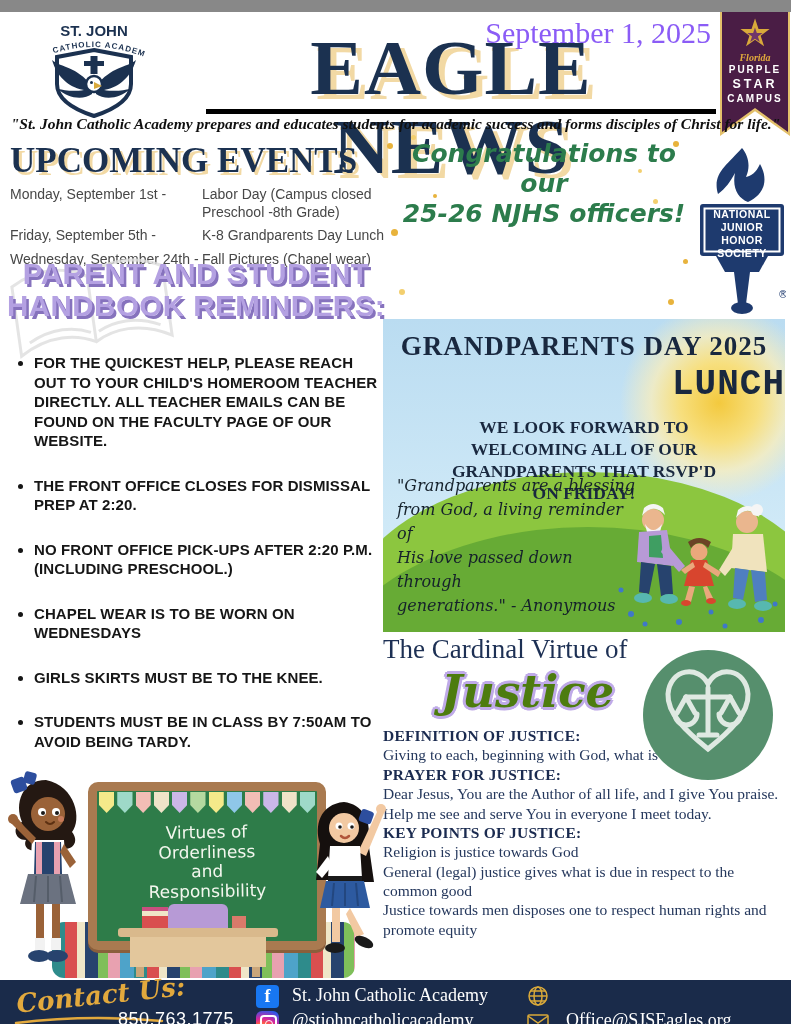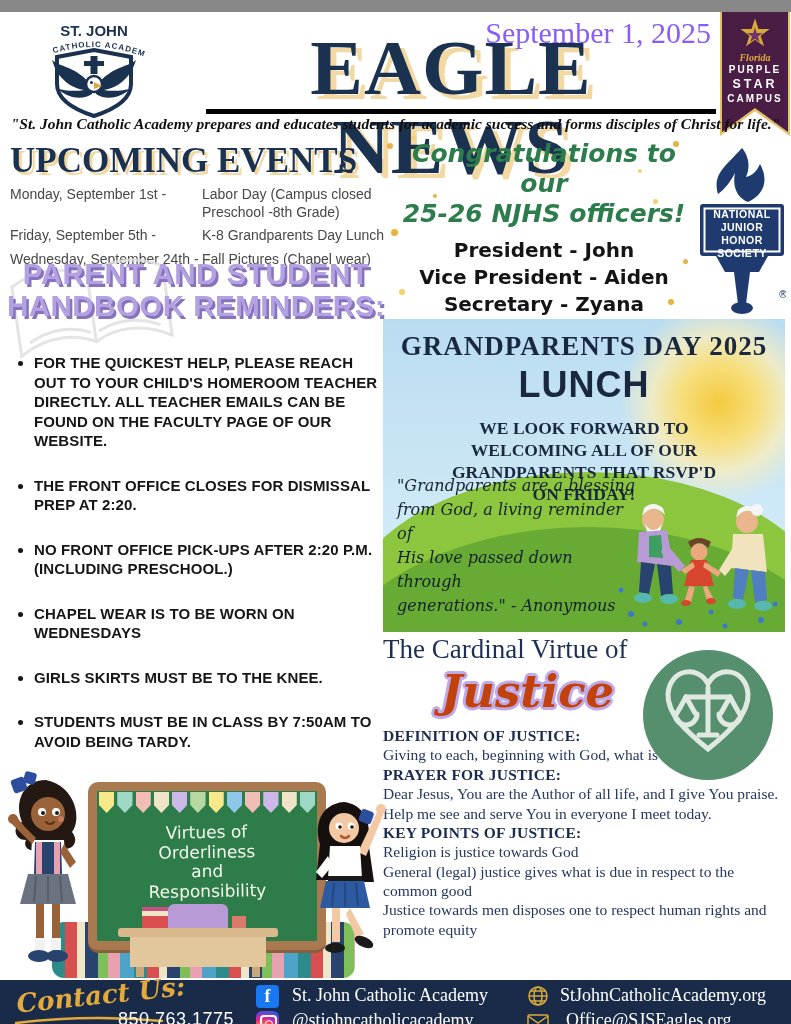--- a/index.html
+++ b/index.html
@@ -87,32 +87,32 @@
   .gp-card{position:absolute;left:383px;top:307px;width:402px;height:313px;overflow:hidden;
       background:linear-gradient(180deg,#badcf1 0%,#cfe9f7 65%,#d8eef9 100%);}
   .gp-sun{position:absolute;right:-34px;top:-16px;width:200px;height:200px;
       background:radial-gradient(circle,#f3c93e 0%,#f7df7e 28%,rgba(251,238,185,.75) 48%,rgba(251,238,185,0) 70%);}
   .gp-hill-light{position:absolute;left:-40px;bottom:-50px;width:490px;height:210px;background:#8cc63f;
       border-radius:50% 50% 0 0/70% 70% 0 0;}
   .gp-hill-dark{position:absolute;left:-60px;bottom:-95px;width:530px;height:200px;background:#67ab35;
       border-radius:50% 50% 0 0/80% 80% 0 0;}
   .gp-title1{position:relative;margin-top:12px;text-align:center;font-family:"Liberation Serif",serif;
       font-weight:800;font-size:27px;color:#19283f;letter-spacing:1px;}
-  .gp-title2{position:relative;text-align:center;font-family:Liberation Sans, sans-serif;font-weight:900;
+  .gp-title2{position:relative;text-align:right;font-family:Liberation Mono, monospace;font-weight:900;
       font-size:36px;color:#19283f;letter-spacing:1px;margin-top:2px;}
   .gp-body{position:relative;margin:12px auto 0;width:285px;text-align:center;
       font-family:"Liberation Serif",serif;font-weight:700;font-size:17.5px;color:#19283f;line-height:1.25;}
   .gp-quote{position:absolute;left:14px;bottom:14px;width:240px;font-family:"DejaVu Serif",serif;
       font-style:italic;font-size:16px;color:#15212b;line-height:1.5;}
   .gp-illustration{position:absolute;right:2px;bottom:0;width:168px;height:138px;}
 
   .virtue{position:absolute;left:383px;top:622px;width:404px;}
   .virtue-pre{font-family:"Liberation Serif",serif;font-size:27px;color:#1d3054;}
   .virtue-name{margin:0 0 0 58px;font-family:"DejaVu Serif",serif;font-style:italic;font-weight:700;
-      font-size:45px;color:#c2410c;display:inline-block;
+      font-size:45px;color:#4d7c0f;display:inline-block;
       text-shadow:3px 0 0 #bfaae8,-3px 0 0 #bfaae8,0 3px 0 #bfaae8,0 -3px 0 #bfaae8,
                   2px 2px 0 #bfaae8,-2px -2px 0 #bfaae8,2px -2px 0 #bfaae8,-2px 2px 0 #bfaae8;}
   .justice-badge{position:absolute;right:14px;top:16px;width:130px;height:130px;border-radius:50%;
       background:#568f6d;}
   .virtue-text{margin-top:8px;font-family:"Liberation Serif",serif;color:#24375c;
       font-size:15.5px;line-height:1.25;}
   .virtue-h{font-weight:800;color:#1b2b50;letter-spacing:.2px;}
 
   
   .footer{position:absolute;left:0;bottom:0;width:791px;height:56px;background:#1a2b4a;color:#fff;}
@@ -194,26 +194,20 @@
       <span style="left:260px;top:60px;width:5px;height:5px;background:#f3cf6e;"></span>
       <span style="left:-2px;top:90px;width:7px;height:7px;"></span>
       <span style="left:290px;top:120px;width:5px;height:5px;"></span>
       <span style="left:6px;top:150px;width:6px;height:6px;background:#f3cf6e;"></span>
       <span style="left:275px;top:160px;width:6px;height:6px;"></span>
       <span style="left:40px;top:55px;width:4px;height:4px;"></span>
       <span style="left:245px;top:30px;width:4px;height:4px;background:#f3cf6e;"></span>
     </div>
     <div class="congrats-heading pre">Congratulations to our
 25-26 NJHS officers!</div>
-    <div class="officers">
-      <div class="officer">President - John</div>
-      <div class="officer">Vice President - Aiden</div>
-      <div class="officer">Secretary - Zyana</div>
-      <div class="officer">Treasurer - T.J.</div>
-    </div>
   </div>
 
   <div class="njhs-logo">
     <svg viewBox="0 0 88 172" width="88" height="172">
       <path d="M44,2 C28,20 14,28 20,48 C28,42 32,36 37,27 C34,42 40,52 50,56 C64,50 72,36 62,18 C58,27 53,30 48,31 C53,20 50,9 44,2 Z" fill="#1e3a6e"></path>
       <rect x="2" y="58" width="84" height="52" rx="3" fill="#1e3a6e"></rect>
       <rect x="6.5" y="62.5" width="75" height="43" fill="none" stroke="#ffffff" stroke-width="2"></rect>
       <path d="M18,110 L70,110 L61,126 L27,126 Z" fill="#1e3a6e"></path>
       <path d="M36,126 L52,126 L48,158 L40,158 Z" fill="#1e3a6e"></path>
       <ellipse cx="44" cy="162" rx="11" ry="6" fill="#1e3a6e"></ellipse>
@@ -440,17 +434,16 @@
         <line x1="3.5" y1="6" x2="18.5" y2="6"></line>
         <line x1="3.5" y1="16" x2="18.5" y2="16"></line>
       </g>
     </svg>
     <svg class="mail-icon" viewBox="0 0 22 15">
       <g fill="none" stroke="#d9a93a" stroke-width="1.5">
         <rect x="1" y="1" width="20" height="13" rx="1"></rect>
         <path d="M1,2 L11,9 L21,2"></path>
       </g>
     </svg>
-    <div class="footer-label" style="left:560px;top:5px;">StJohnCatholicAcademy.org</div>
     <div class="footer-label" style="left:566px;top:30px;">Office@SJSEagles.org</div>
   </div>
 
 </div>
 
 </body></html>

